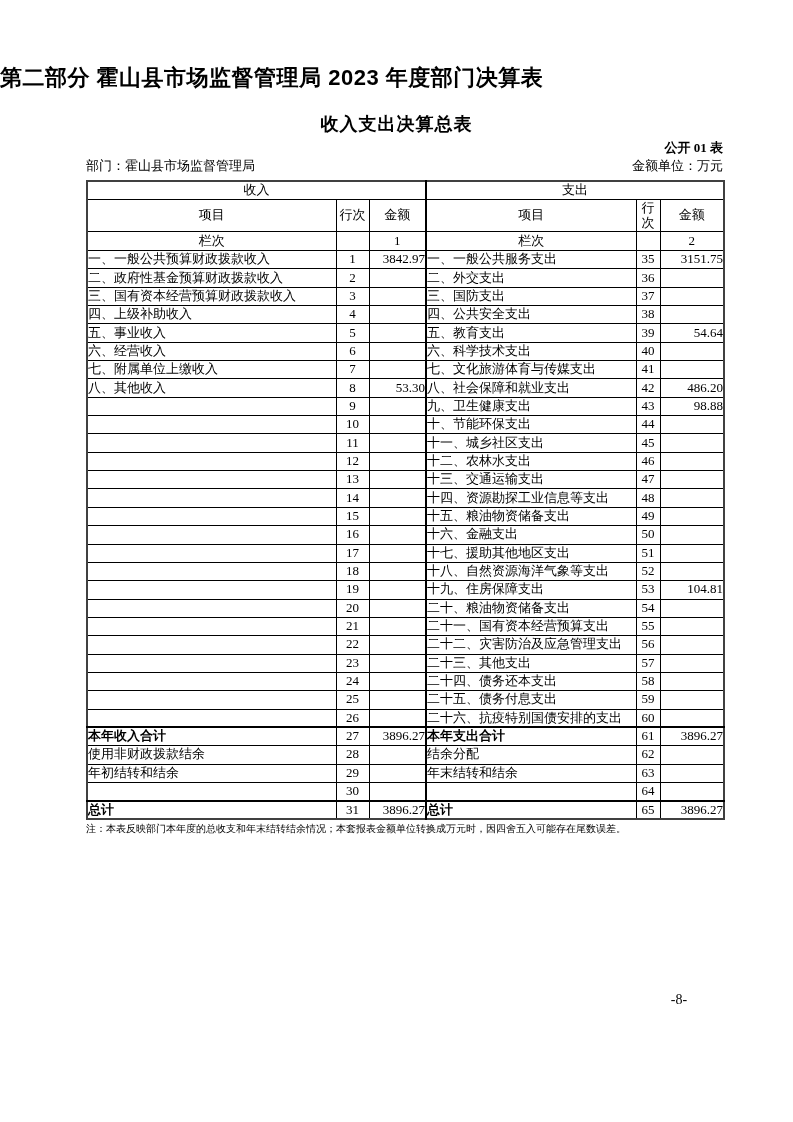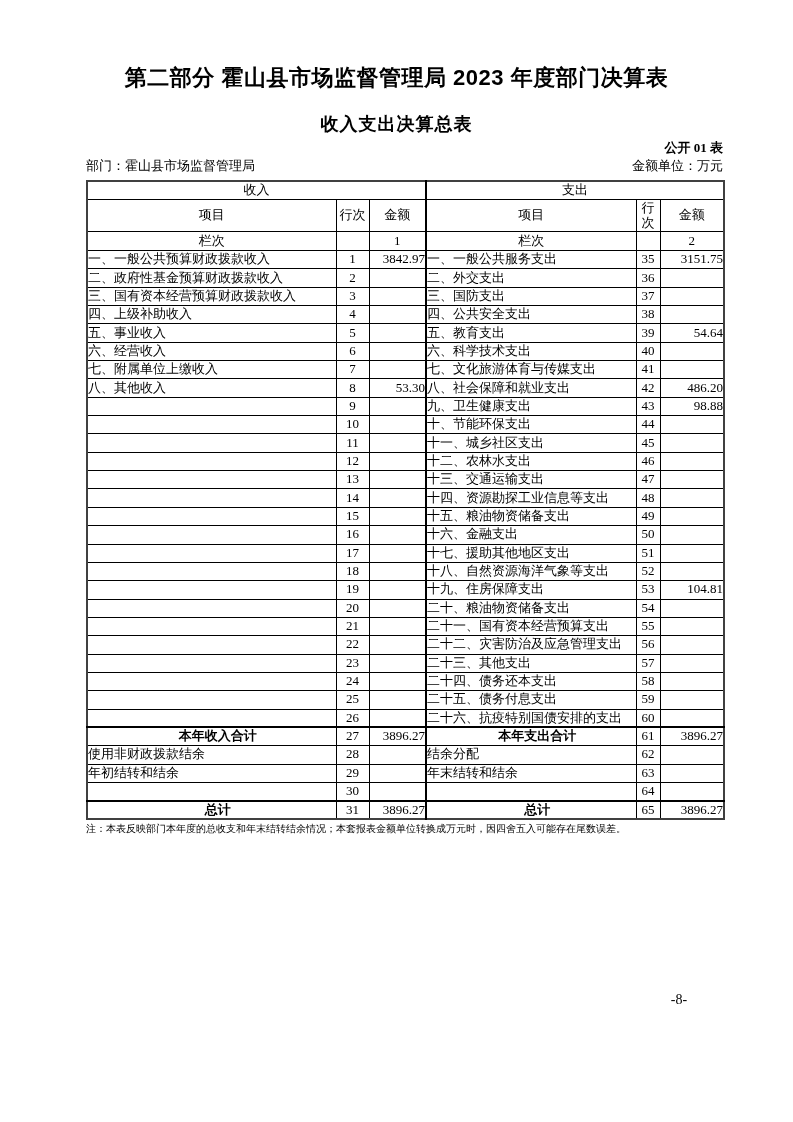--- a/index.html
+++ b/index.html
@@ -1,21 +1,21 @@
 <!DOCTYPE html>
 <html><head>
 <meta charset="utf-8">
 <style>
   html,body{margin:0;padding:0;background:#fff;}
   .page{
     position:relative;width:793px;height:1122px;background:#ffffff;color:#000;
     font-family:"Liberation Serif","DejaVu Serif",serif;overflow:hidden;
   }
   .doc-title{
-    position:absolute;top:63px;left:0;width:100%;text-align:center;
+    position:absolute;top:63px;left:0;width:100%;
     font-family:"Liberation Sans","DejaVu Sans",sans-serif;
     font-weight:700;font-size:22px;letter-spacing:0.5px;white-space:nowrap;
   }
   .doc-subtitle{
     position:absolute;top:112px;left:0;width:100%;text-align:center;
     font-family:"Liberation Sans","DejaVu Sans",sans-serif;
     font-weight:700;font-size:18px;letter-spacing:1px;
   }
   .form-code{
     position:absolute;top:139px;left:86px;width:637px;text-align:right;font-size:13px;font-weight:bold;
@@ -38,21 +38,21 @@
   .acct tr.h3 td{height:18px;text-align:center;}
   .acct tbody tr{height:18.35px;margin-left:24px;}
   .item{text-align:left;padding-left:2px;white-space:nowrap;}
   .lineno{text-align:center;}
   .amt{text-align:right;white-space:nowrap;}
   .amt-in{padding-right:2px;}
   .amt-ex{padding-right:4px;}
   .mid{border-left:2px solid #000 !important;}
   .acct tr.emph td{border-top:2px solid #000;}
   .acct tr.emph td.item{
-    text-align:center;padding-left:12px;font-weight:700;
+    padding-left:0;font-weight:700;
     font-family:Liberation Sans, sans-serif;
   }
   .wrapcell{white-space:normal;line-height:13px;word-break:break-all;padding:0 1px;}
   .note{
     position:absolute;top:820px;left:86px;width:640px;
     font-size:10px;line-height:17.5px;
   }
   .page-no{
     position:absolute;top:992px;left:639px;width:80px;
     text-align:center;font-size:14px;

